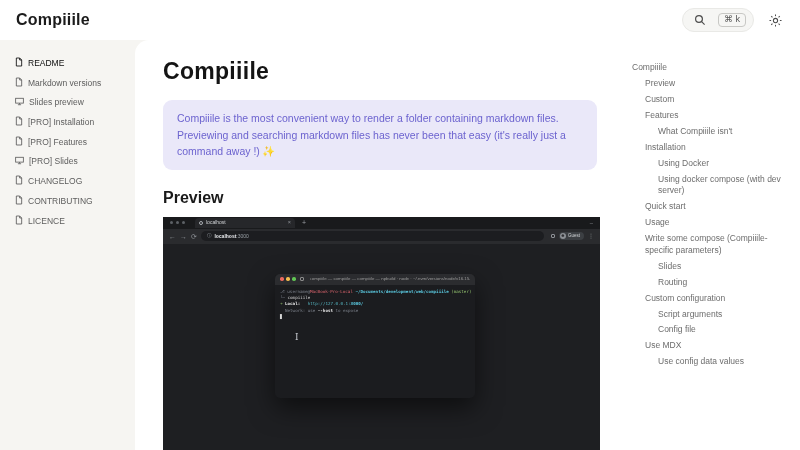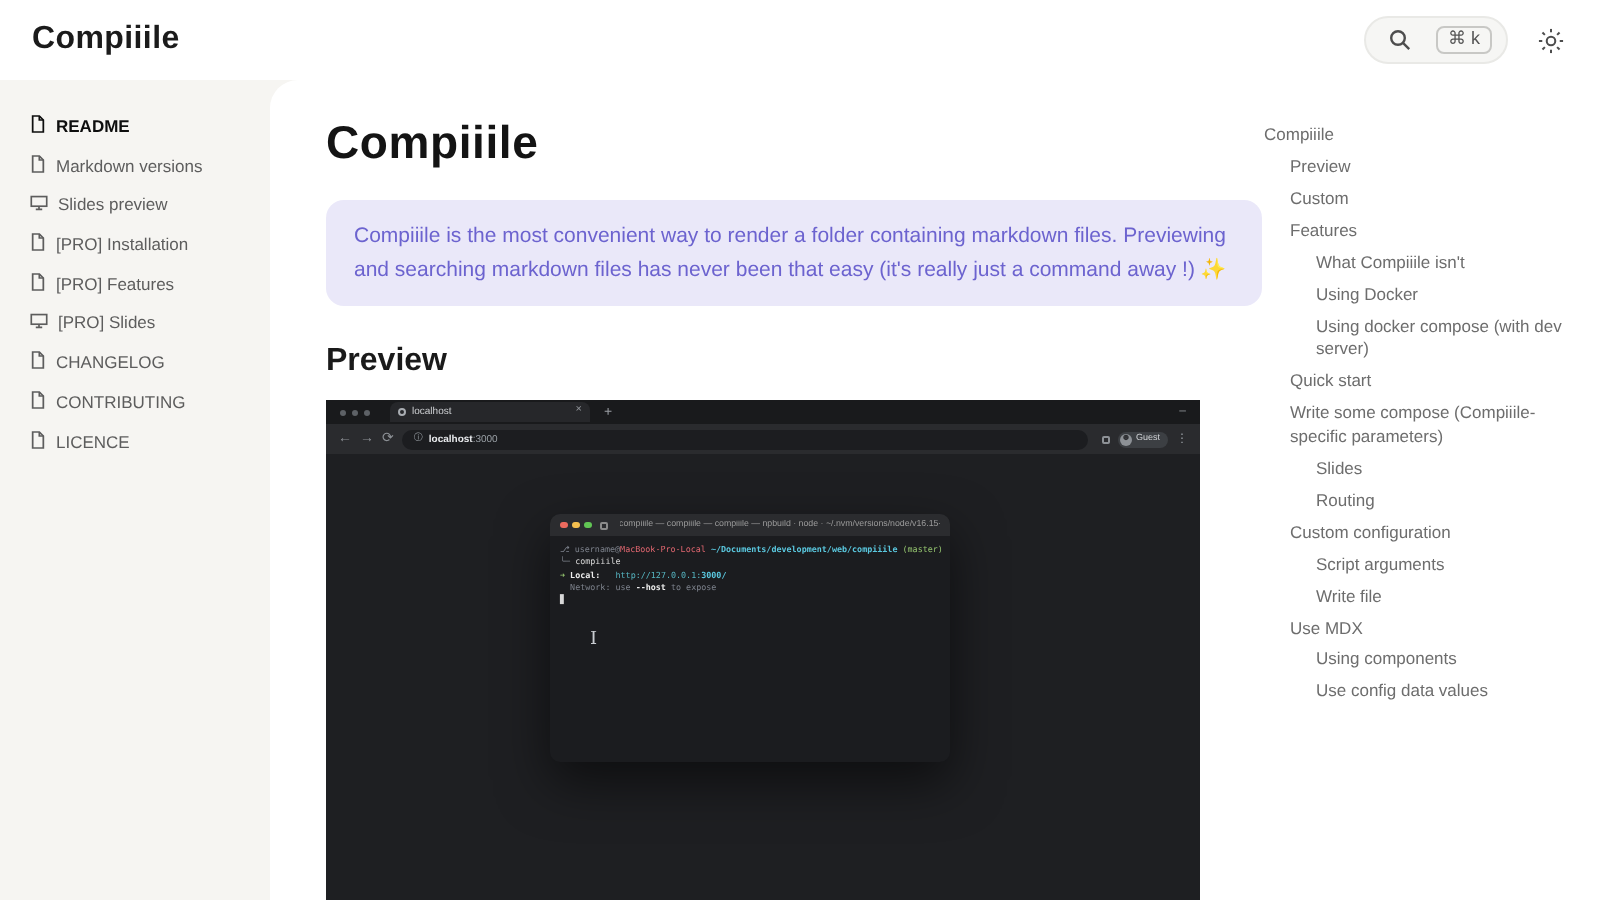--- a/index.html
+++ b/index.html
@@ -15,33 +15,33 @@
                  border:1px solid #e9e9e6; border-radius:14px; padding:4px 7px 4px 11px; cursor:pointer; }
   .kbd { border:1px solid #c8c8c5; border-radius:4px; font-size:9px; color:#555;
          padding:1px 5px 2px; line-height:1; background:transparent; }
   .icon-btn { display:flex; align-items:center; color:#4d4d4d; cursor:pointer; }
 
   
   .row { display:flex; height:410px; background:#f6f5f2; }
   .sidebar { width:135px; flex:0 0 135px; padding:17px 8px 0 15px; }
   .side-item { display:flex; align-items:center; gap:5px; color:#5d5d5d;
                font-size:8.5px; margin-bottom:8.5px; cursor:pointer; line-height:1; }
-  .side-item.active { color:#0e0e0e; font-weight:700; }
+  .side-item.active { color:#0e0e0e; font-weight:400; }
   .side-item svg { flex:0 0 auto; }
 
   .surface { flex:1; background:#fff; border-top-left-radius:14px; display:flex; min-width:0; }
   .content { width:465px; flex:0 0 465px; padding:18px 0 0 28px; }
   .toc { flex:1; margin-left:32px; padding:22px 14px 0 0; font-size:8.5px; color:#6d6d6d; }
   .toc-item { margin-bottom:4.5px; line-height:1.35; cursor:pointer; }
   .toc-item.l2 { padding-left:13px; }
   .toc-item.l3 { padding-left:26px; }
 
   
   .page-title { font-size:23px; font-weight:800; color:#141414; letter-spacing:.3px; margin-bottom:15px; }
-  .callout { width:468px; background:#eae8f9; color:#6c63cf; border-radius:9px;
+  .callout { width:434px; background:#eae8f9; color:#6c63cf; border-radius:9px;
              padding:10px 14px; font-size:10.5px; line-height:1.58; }
   .section-title { font-size:16px; font-weight:800; color:#1a1a1a; margin:19px 0 10px; }
 
   
   .browser { width:437px; height:300px; background:#1e1f22; position:relative; border-radius:2px; }
   .tabstrip { height:12px; background:#191a1c; display:flex; align-items:center; padding:0 7px; }
   .tdot { width:3px; height:3px; border-radius:50%; background:#5d6166; margin-right:3px; }
   .tab { margin-left:7px; width:100px; height:10px; background:#26272a; border-radius:4px 4px 0 0;
          display:flex; align-items:center; padding:0 4px; gap:3px; }
   .favicon { width:4px; height:4px; border-radius:50%; border:.7px solid #a9adb2; }
@@ -233,27 +233,28 @@
         </div>
       </div>
     </div>
 
     <div class="toc" id="toc">
         <div class="toc-item l1">Compiiile</div>
         <div class="toc-item l2">Preview</div>
         <div class="toc-item l2">Custom</div>
         <div class="toc-item l2">Features</div>
         <div class="toc-item l3">What Compiiile isn't</div>
+        <div class="toc-item l2">Installation</div>
         <div class="toc-item l3">Using Docker</div>
         <div class="toc-item l3">Using docker compose (with dev server)</div>
         <div class="toc-item l2">Quick start</div>
+        <div class="toc-item l2">Usage</div>
         <div class="toc-item l2">Write some compose (Compiiile-specific parameters)</div>
         <div class="toc-item l3">Slides</div>
         <div class="toc-item l3">Routing</div>
         <div class="toc-item l2">Custom configuration</div>
         <div class="toc-item l3">Script arguments</div>
-        <div class="toc-item l3">Write file</div>
+        <div class="toc-item l3">Config file</div>
         <div class="toc-item l2">Use MDX</div>
-        <div class="toc-item l3">Using components</div>
         <div class="toc-item l3">Use config data values</div>
       </div>
   </div>
 </div>
 
 </body></html>

